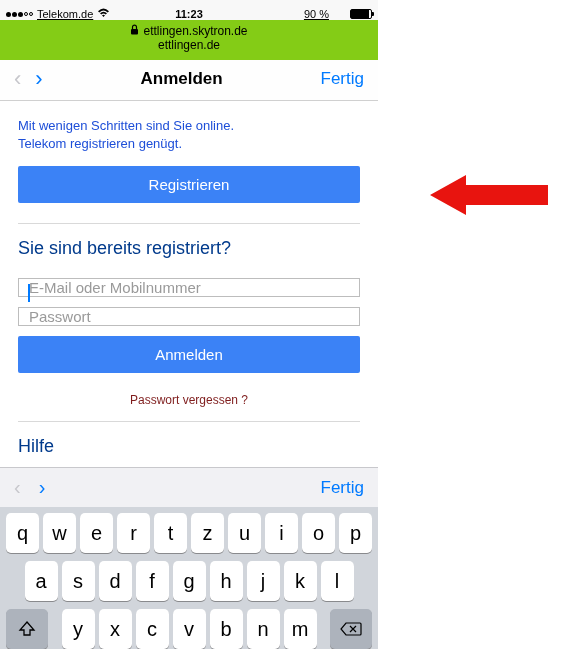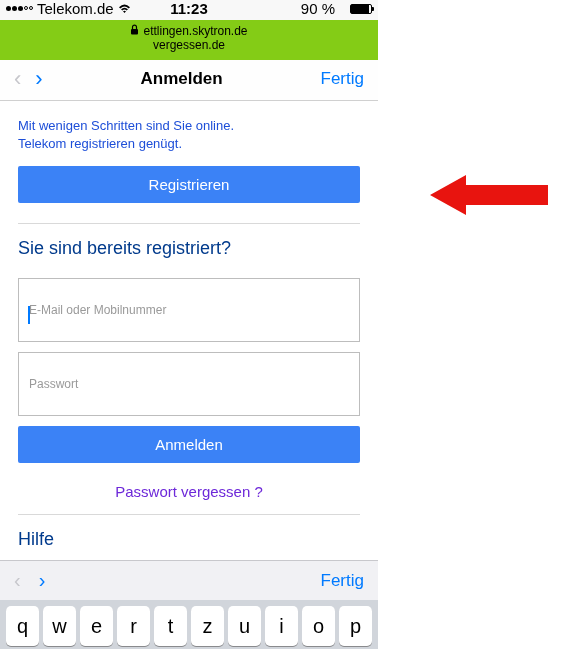--- a/index.html
+++ b/index.html
@@ -1,21 +1,21 @@
 <!DOCTYPE html>
 <html><head>
 <meta charset="utf-8">
 <style>
   * { box-sizing: border-box; margin: 0; padding: 0; }
   body { font-family: -apple-system, "Helvetica Neue", Arial, sans-serif; background: #fff; width: 569px; height: 649px; position: relative; }
   .phone { width: 378px; background: #fff; position: relative; }
-  .status-bar { height: 20px; background: #f8f8f8; display: flex; align-items: flex-start; justify-content: space-between; padding: 0 6px; font-size: 15px; color: #000; }
+  .status-bar { height: 20px; background: #f8f8f8; display: flex; align-items: flex-end; justify-content: space-between; padding: 0 6px; font-size: 11px; color: #000; text-decoration: underline; }
   .sb-left { display: flex; align-items: center; gap: 4px; }
   .sb-center { position: absolute; left: 50%; transform: translateX(-50%); font-weight: 600; }
-  .sb-right { display: flex; align-items: center; gap: 15px; }
+  .sb-right { display: flex; align-items: center; gap: 21px; }
   .dots { display: flex; gap: 1px; }
   .dot { width: 5px; height: 5px; border-radius: 50%; background: #000; }
   .dot.empty { background: none; border: 1px solid #000; width: 4px; height: 4px; }
   .battery { width: 22px; height: 10px; border: 1px solid #000; border-radius: 2px; position: relative; }
   .battery::after { content: ""; position: absolute; right: -3px; top: 2px; width: 2px; height: 4px; background: #000; border-radius: 0 1px 1px 0; }
   .battery-fill { background: #000; height: 100%; width: 90%; }
   .url-bar { text-align: center; font-size: 12px; padding: 4px 0 8px; background: #84cc16; color: #000; }
   .url-row1 { display: flex; align-items: center; justify-content: center; gap: 4px; }
   .lock-svg { width: 9px; height: 11px; }
   .nav-header { display: flex; align-items: center; justify-content: space-between; padding: 8px 14px 10px; border-bottom: 1px solid #d0d0d0; background: #fefefe; }
@@ -23,26 +23,26 @@
   .nav-title { font-weight: 700; font-size: 17px; }
   .nav-done { color: #007aff; font-size: 17px; }
   .chev { font-size: 22px; line-height: 1; }
   .chev.left { color: #c7c7cc; }
   .chev.right { color: #007aff; }
   .content { padding: 16px 18px 0; }
   .intro { font-size: 13px; color: #1d4ed8; line-height: 1.35; margin-bottom: 14px; }
   .btn-primary { width: 100%; background: #3b82f6; color: #fff; border: none; padding: 10px 0; font-size: 15px; border-radius: 2px; margin-bottom: 14px; }
   .divider { border-top: 1px solid #d9d9d9; margin: 6px 0 14px; }
   .section-title { color: #003a8c; font-size: 18px; font-weight: 400; margin-bottom: 19px; }
-  .field { width: 100%; border: 1px solid #bdbdbd; padding: 24px 10px; font-size: 12px; margin-bottom: 10px; color: #333; }
+  .field { width: 100%; border: 1px solid #bdbdbd; padding: 0 10px; font-size: 15px; margin-bottom: 10px; color: #333; }
   .field::placeholder { color: #9a9a9a; }
   .field.focused { position: relative; }
   .cursor { position: absolute; width: 2px; height: 18px; background: #007aff; left: 10px; top: 50%; transform: translateY(-50%); }
   .field-wrap { position: relative; }
-  .forgot { text-align: center; font-size: 15px; color: #6d28d9; margin-top: 6px; display: block; }
+  .forgot { text-align: center; font-size: 12px; color: #7f1d1d; margin-top: 6px; display: block; }
   .help { color: #003a8c; font-size: 18px; font-weight: 400; padding: 0 18px; margin-top: 6px; }
   .kb-toolbar { background: #f1f1f4; border-top: 1px solid #c8c8cc; display: flex; align-items: center; justify-content: space-between; padding: 8px 14px; margin-top: 10px; }
   .kb-chev { display: flex; gap: 18px; }
   .kb-chev span { color: #007aff; font-size: 20px; }
   .kb-chev span.dim { color: #c7c7cc; }
   .kb-done { color: #007aff; font-size: 17px; }
   .keyboard { background: #d1d5db; padding: 6px 3px 3px; }
   .kb-row { display: flex; justify-content: center; gap: 4px; margin-bottom: 8px; }
   .key { background: #fff; border-radius: 5px; box-shadow: 0 1px 0 #898a8d; height: 40px; display: flex; align-items: center; justify-content: center; font-size: 20px; flex: 1; max-width: 33px; min-width: 33px; }
   .kb-row.r2 { padding: 0 18px; }
@@ -85,21 +85,21 @@
   <div class="url-bar">
     <div class="url-row1">
       <span>
         <svg class="lock-svg" viewBox="0 0 9 11">
             <rect x="1" y="5" width="7" height="5.5" rx="1" fill="#000"></rect>
             <path d="M2.5 5 V3.2 a2 2 0 0 1 4 0 V5" fill="none" stroke="#000" stroke-width="1.2"></path>
           </svg>
       </span>
       <span>ettlingen.skytron.de</span>
     </div>
-    <div>vergessen.de</div>
+    <div>ettlingen.de</div>
   </div>
 
   <div class="nav-header">
     <div class="nav-arrows">
       <span class="chev left">‹</span>
       <span class="chev right">›</span>
     </div>
     <div class="nav-title">Anmelden</div>
     <div class="nav-done">Fertig</div>
   </div>

